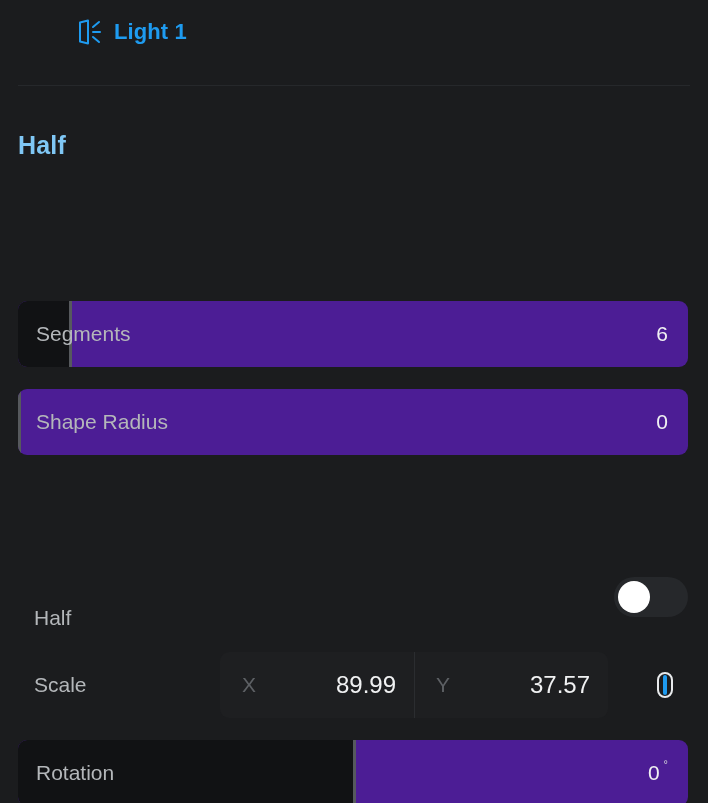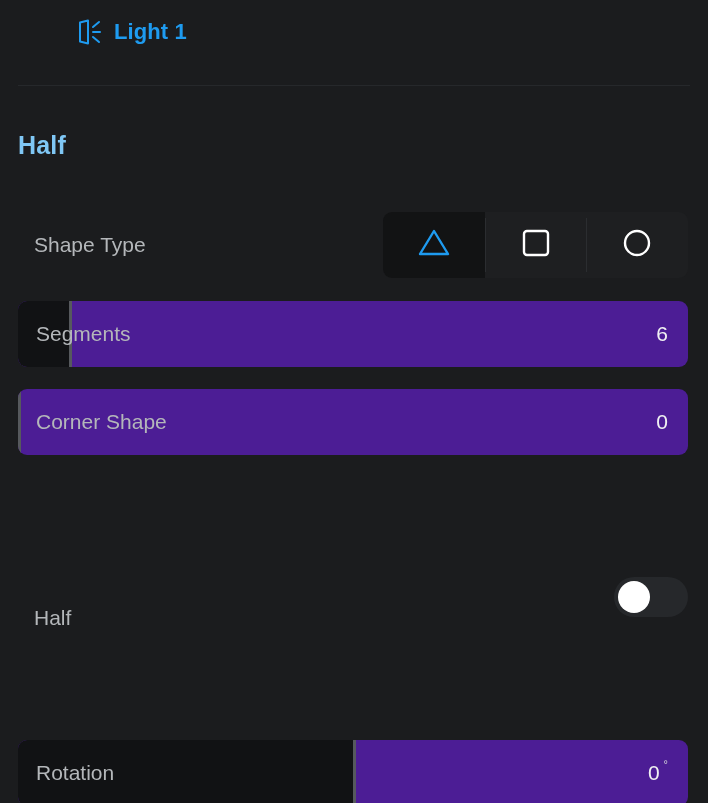--- a/index.html
+++ b/index.html
@@ -249,70 +249,64 @@
         <line x1="21" y1="20" x2="27" y2="25" stroke="#1e9bf0" stroke-width="2" stroke-linecap="round"></line>
       </svg>
     </span>
     <span class="header-title">Light 1</span>
   </div>
 
   <div class="divider"></div>
 
   <div class="section-title">Half</div>
 
-  <div class="row row-shapetype">
-    <span class="row-label">Shape Type</span>
-
-    <div class="seg-control">
-      <div class="seg selected">
-        <span>
-          <svg width="36" height="34" viewBox="0 0 36 34" fill="none">
-            <path d="M18 5 L32 28 L4 28 Z" stroke="#1e9bf0" stroke-width="2.4" stroke-linejoin="round" fill="none"></path>
-          </svg>
-        </span>
-      </div>
-      <div class="seg">
-        <span>
-          <svg width="32" height="32" viewBox="0 0 32 32" fill="none">
-            <rect x="4" y="4" width="24" height="24" rx="3" stroke="#ffffff" stroke-width="2.4" fill="none"></rect>
-          </svg>
-        </span>
-      </div>
-      <div class="seg">
-        <span>
-          <svg width="32" height="32" viewBox="0 0 32 32" fill="none">
-            <circle cx="16" cy="16" r="12" stroke="#ffffff" stroke-width="2.4" fill="none"></circle>
-          </svg>
-        </span>
-      </div>
-    </div>
-  </div>
 
   <div class="row slider-row" style="top:301px">
     <div class="slider-fill" style="width:53px"></div>
     <div class="slider-handle" style="left:51px"></div>
     <span class="slider-label">Segments</span>
     <span class="slider-value">6</span>
   </div>
 
   <div class="row slider-row" style="top:389px">
     <div class="slider-fill" style="width:0px"></div>
     <div class="slider-handle" style="left:0px"></div>
-    <span class="slider-label">Corner Shape</span>
+    <span class="slider-label">Shape Radius</span>
     <span class="slider-value">0</span>
   </div>
 
 
   <div class="row row-half">
     <span class="row-label">Half</span>
     <div class="toggle">
       <div class="toggle-knob"></div>
     </div>
   </div>
 
+  <div class="row row-scale">
+    <span class="row-label">Scale</span>
+
+    <div class="numfield-group">
+      <div class="numfield">
+        <span class="nf-axis">X</span>
+        <span class="nf-value">89.99</span>
+      </div>
+      <div class="numfield">
+        <span class="nf-axis">Y</span>
+        <span class="nf-value">37.57</span>
+      </div>
+    </div>
+
+    <span class="link-icon">
+      <svg width="26" height="34" viewBox="0 0 26 34" fill="none">
+        <path d="M13 5 a7 7 0 0 0 -7 7 v10 a7 7 0 0 0 14 0 v-10 a7 7 0 0 0 -7 -7 z" stroke="#e8eaec" stroke-width="2" fill="none"></path>
+        <line x1="13" y1="9" x2="13" y2="25" stroke="#1e9bf0" stroke-width="4" stroke-linecap="round"></line>
+      </svg>
+    </span>
+  </div>
 
   <div class="row slider-row row-rotation">
     <div class="slider-fill" style="width:337px"></div>
     <div class="slider-handle" style="left:335px"></div>
     <span class="slider-label">Rotation</span>
     <span class="slider-value">
       <span>0</span>
       <span class="deg">°</span>
     </span>
   </div>

